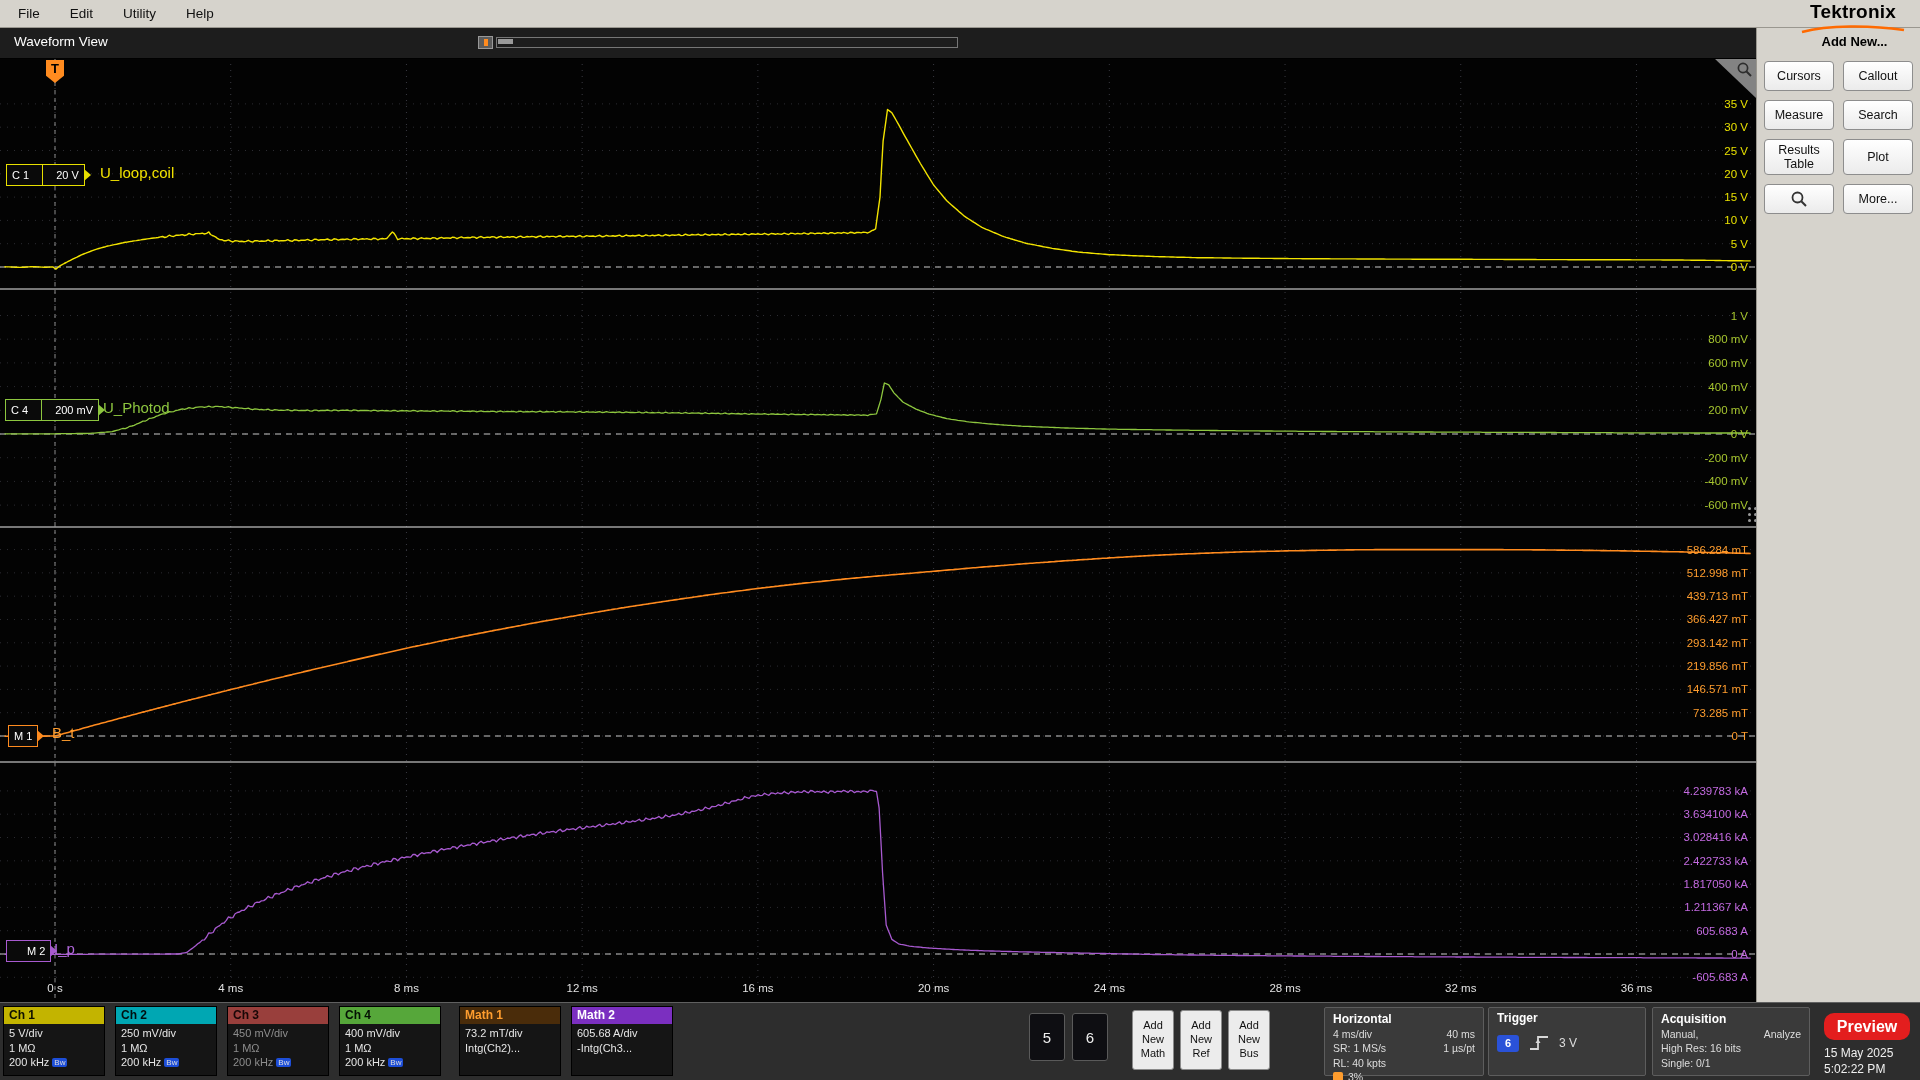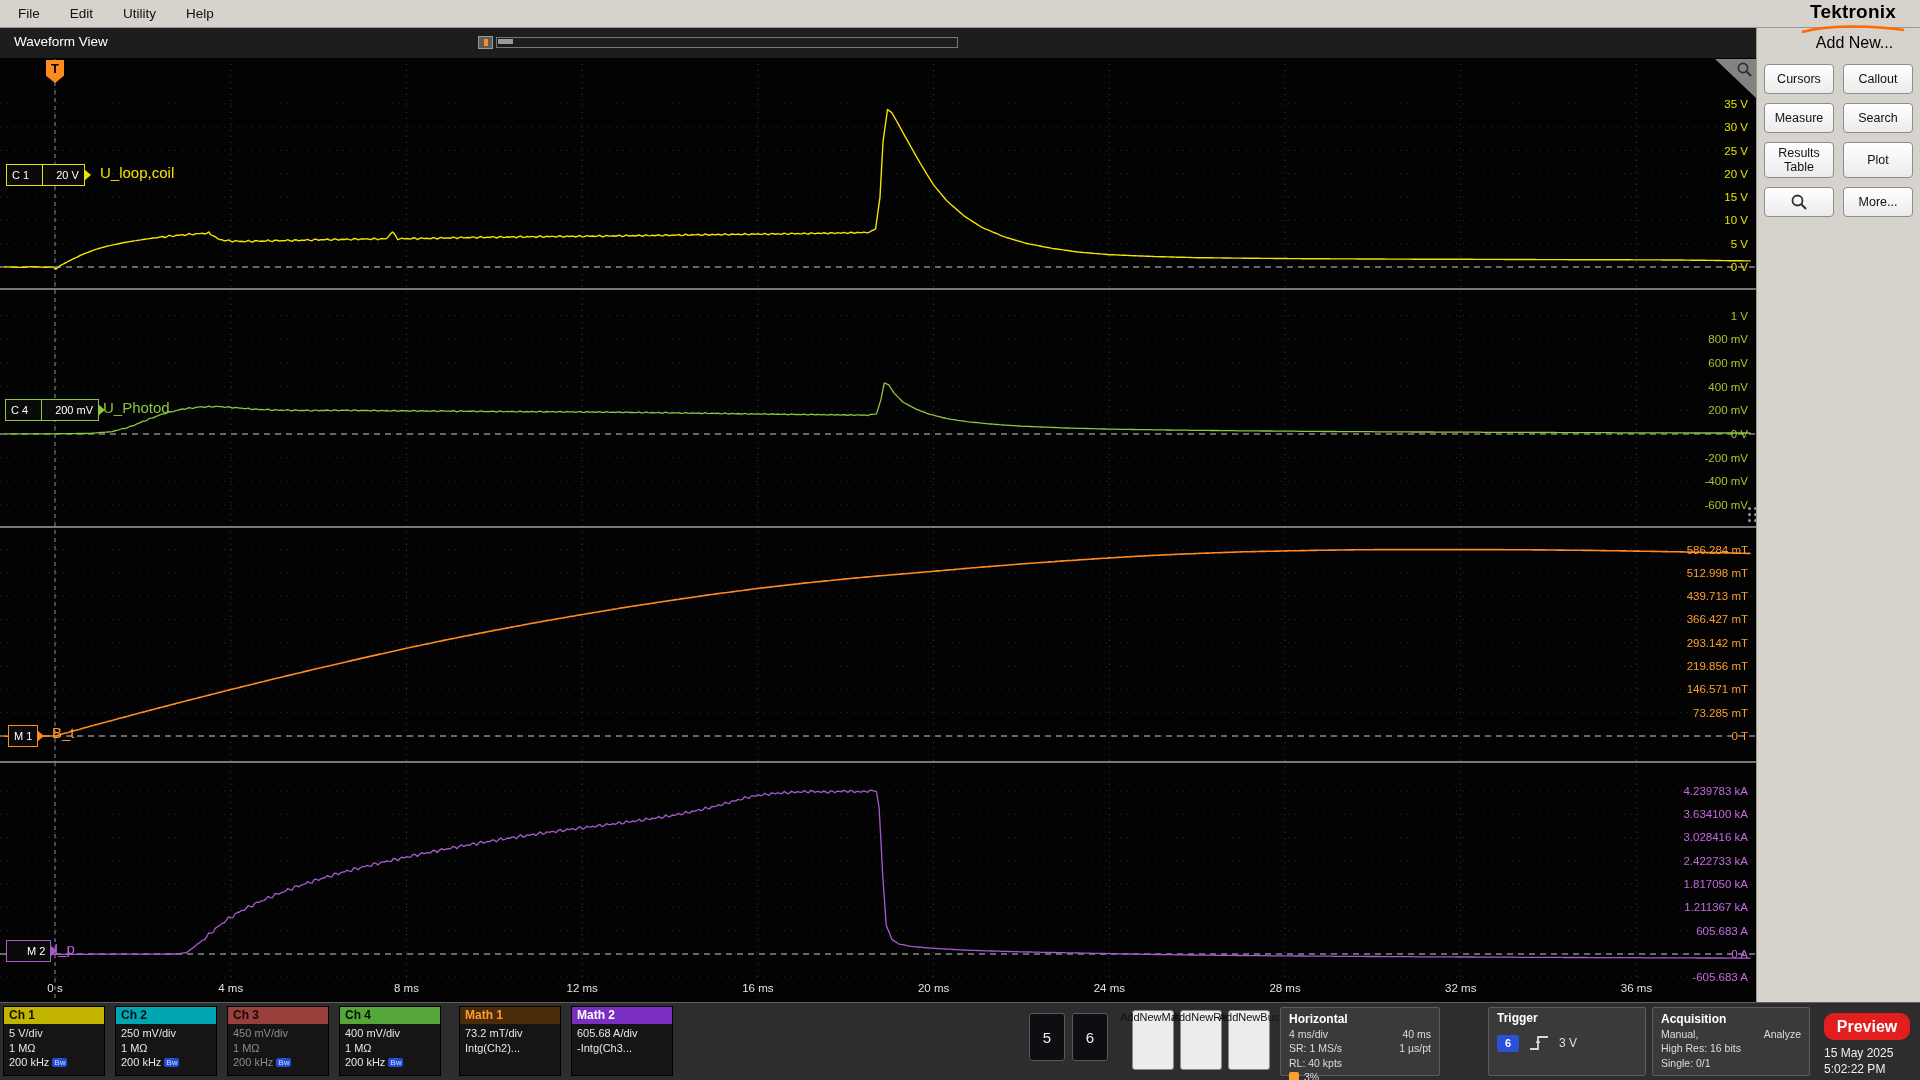--- a/index.html
+++ b/index.html
@@ -20,21 +20,21 @@
   .titlebar-title{position:absolute;left:14px;top:7px;font-size:13.5px;}
   .slider{position:absolute;left:478px;top:9px;width:480px;height:13px;display:flex;align-items:center;}
   .slider-pre{width:15px;height:13px;background:#5c5c5c;border:1px solid #999;position:relative;margin-right:3px;box-sizing:border-box;}
   .slider-pre i{position:absolute;left:5px;top:2px;width:4px;height:7px;background:#ff8b1f;}
   .slider-track{flex:1;height:9px;border:1px solid #767676;position:relative;}
   .slider-handle{position:absolute;left:1px;top:1px;width:15px;height:5px;background:#9a9a9a;}
 
   
   .sidebar{position:absolute;left:1756px;top:27px;width:164px;height:975px;background:#d6d3cc;
            border-left:1px solid #9a978f;box-sizing:border-box;z-index:25;}
-  .sidebar-title{text-align:center;font-weight:normal;font-size:16px;color:#000;margin-top:7px;padding-left:32px;}
+  .sidebar-title{text-align:center;font-weight:bold;font-size:13px;color:#000;margin-top:7px;padding-left:32px;}
   .sidebar-grid{display:grid;grid-template-columns:70px 70px;gap:9px;justify-content:center;margin-top:12px;}
   .sb-btn{min-height:30px;background:linear-gradient(#ffffff,#ebebeb);border:1px solid #8d8d8d;border-radius:4px;
           font-size:12.5px;color:#111;display:flex;align-items:center;justify-content:center;text-align:center;
           padding:3px 2px;box-sizing:border-box;cursor:default;}
 
   
   .plot{position:absolute;left:0;top:58px;width:1756px;height:944px;background:#030303;z-index:5;}
   #wave-svg{position:absolute;left:0;top:0;}
   #wave-svg text{font-family:"Liberation Sans",sans-serif;}
   .trig-flag{position:absolute;left:46px;top:2px;width:18px;height:23px;background:#ff8b1f;color:#000;
@@ -60,21 +60,21 @@
   .ch-badge{width:102px;height:70px;background:#151515;border:1px solid #000;box-sizing:border-box;}
   .ch-badge.math-gap{margin-left:8px;}
   .ch-head{height:17px;font-size:12px;font-weight:bold;padding:1px 5px 0;box-sizing:border-box;}
   .ch-body{padding:2px 5px;font-size:11px;color:#e6e6e6;line-height:1.32;white-space:nowrap;}
   .ch-badge.disabled .ch-body{color:#8d8d8d;}
   .ch-badge.disabled .ch-head{opacity:.8;}
   .bw-tag{font-size:8px;background:#1d4ed8;color:#ddd;padding:0 2px;border-radius:2px;margin-left:3px;vertical-align:1px;}
   .num-btn{position:absolute;top:10px;width:34px;height:46px;background:#0e0e12;border:1px solid #5a5a5a;
            border-radius:3px;color:#eee;font-size:15px;display:flex;align-items:center;justify-content:center;}
   .add-btn{position:absolute;top:7px;width:42px;height:60px;background:#ececec;border:1px solid #8a8a8a;
-           border-radius:3px;font-size:11px;color:#111;text-align:center;display:flex;flex-direction:row;
+           border-radius:3px;font-size:11px;color:#111;text-align:center;display:flex;flex-direction:column;
            justify-content:center;line-height:1.25;box-sizing:border-box;}
   .panel{position:absolute;top:4px;height:69px;background:#3a3a3a;border:1px solid #5d5d5d;border-radius:2px;
          box-sizing:border-box;padding:3px 8px;color:#ddd;}
   .panel-title{font-weight:bold;font-size:12px;color:#fff;}
   .prow{display:flex;justify-content:space-between;font-size:10.5px;line-height:1.35;}
   .prow .lft{white-space:nowrap;text-align:center;} .prow .rgt{white-space:nowrap;}
   .warn-icon{display:inline-block;width:10px;height:10px;background:#ff9d2e;border-radius:2px;margin-right:5px;vertical-align:-1px;}
   .trig-row{display:flex;align-items:center;gap:9px;margin-top:9px;}
   .trig-src{width:22px;height:17px;background:#2a52d8;border-radius:3px;color:#fff;font-weight:bold;
             font-size:11px;display:flex;align-items:center;justify-content:center;}
@@ -355,21 +355,21 @@
           <div>New</div>
           <div>Ref</div>
         </div>
         <div class="add-btn" style="left: 1228px;">
           <div>Add</div>
           <div>New</div>
           <div>Bus</div>
         </div>
       </div>
 
-    <div class="panel" style="left:1280px;width:160px">
+    <div class="panel" style="left:1324px;width:160px">
       <div class="prow">
           <span class="panel-title">Horizontal</span>
         </div>
       <div class="prow">
         <span class="lft">4 ms/div</span>
         <span class="rgt">40 ms</span>
       </div>
       <div class="prow">
         <span class="lft">SR: 1 MS/s</span>
         <span class="rgt">1 µs/pt</span>

